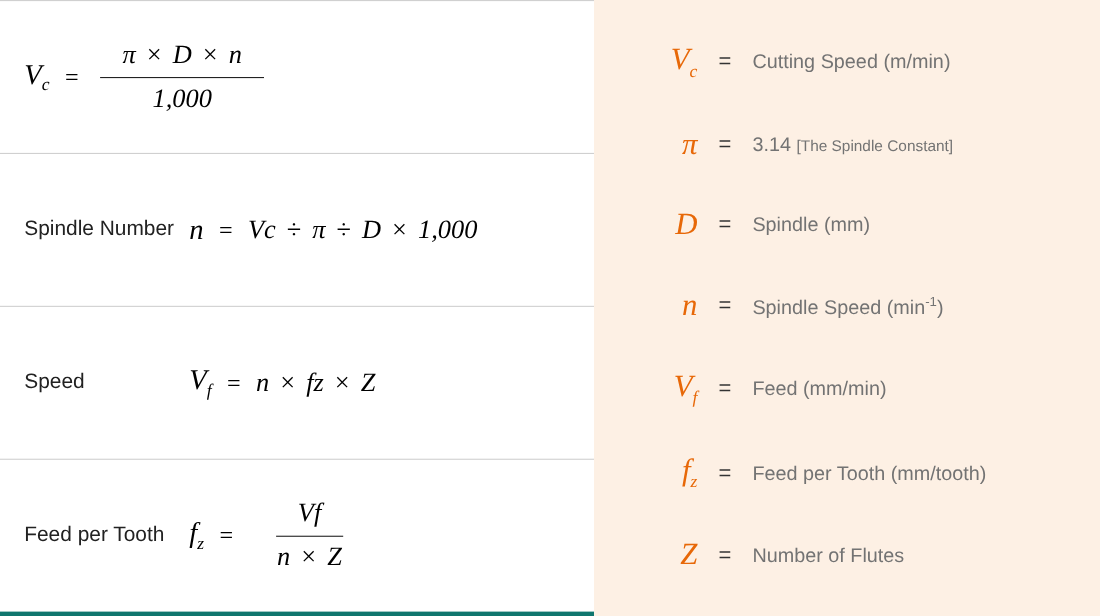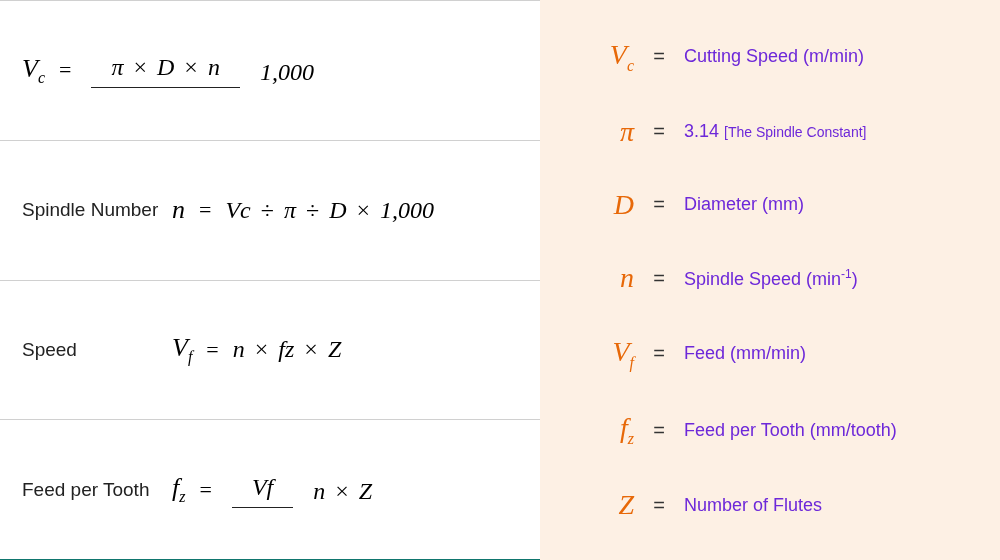--- a/index.html
+++ b/index.html
@@ -15,41 +15,41 @@
       display: flex;
       flex-direction: column;
     }
     .formula-row {
       flex: 1;
       display: flex;
       align-items: center;
       border-top: 1px solid #d0d0d0;
       padding: 0 22px;
     }
-    .formula-row:last-child { border-bottom: 1px solid #0f766e; }
+    .formula-row:last-child { border-bottom: 4px solid #0f766e; }
     .formula-label {
       width: 150px;
       font-size: 19px;
       font-family: Arial, sans-serif;
       color: #222;
     }
     .formula-body {
       flex: 1;
       display: flex;
       align-items: center;
       font-size: 24px;
       font-style: italic;
     }
     .sym-main { font-size: 26px; font-style: italic; }
     .sym-main .sub { font-size: 16px; vertical-align: sub; font-style: italic; }
     .eq { margin: 0 14px; font-style: normal; font-size: 22px; }
     .op { margin: 0 10px; font-style: normal; }
     .frac {
       display: inline-flex;
-      flex-direction: row;
+      flex-direction: column;
       align-items: center;
       margin-left: 6px;
     }
     .frac .num {
       padding: 2px 20px 6px;
       border-bottom: 1.5px solid #222;
     }
     .frac .den { padding: 6px 20px 2px; }
     .thousand { font-style: italic; margin-top: 38px; }
     .expr { white-space: nowrap; }
@@ -77,21 +77,21 @@
     .legend-eq {
       width: 50px;
       text-align: center;
       font-size: 20px;
       color: #333;
       font-family: Arial, sans-serif;
     }
     .legend-desc {
       flex: 1;
       font-size: 18px;
-      color: #6d28d9;
+      color: #737373;
       font-family: Arial, sans-serif;
     }
     .legend-desc .note { font-size: 14px; }
     .legend-desc sup { font-size: 12px; }
   </style>
 </head>
 <body>
 
 <div class="left-panel">
   <div class="formula-row">
@@ -143,21 +143,21 @@
     <div class="legend-desc">Cutting Speed (m/min)</div>
   </div>
   <div class="legend-row">
     <div class="legend-sym">π</div>
     <div class="legend-eq">=</div>
     <div class="legend-desc">3.14 <span class="note">[The Spindle Constant]</span></div>
   </div>
   <div class="legend-row">
     <div class="legend-sym">D</div>
     <div class="legend-eq">=</div>
-    <div class="legend-desc">Diameter (mm)</div>
+    <div class="legend-desc">Spindle (mm)</div>
   </div>
   <div class="legend-row">
     <div class="legend-sym">n</div>
     <div class="legend-eq">=</div>
     <div class="legend-desc">Spindle Speed (min<sup>-1</sup>)</div>
   </div>
   <div class="legend-row">
     <div class="legend-sym">V<span class="sub">f</span></div>
     <div class="legend-eq">=</div>
     <div class="legend-desc">Feed (mm/min)</div>

